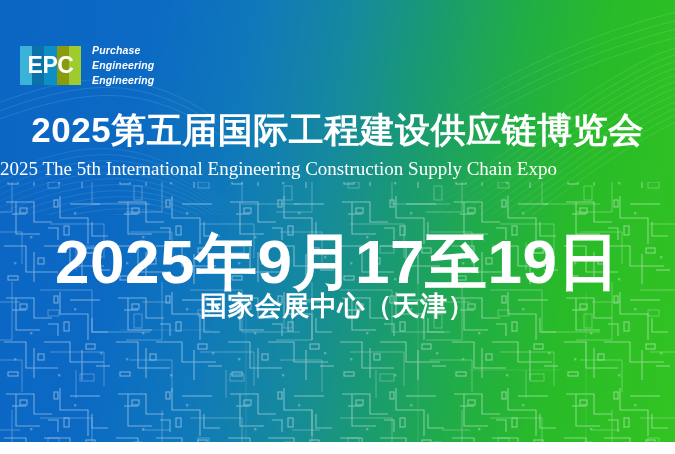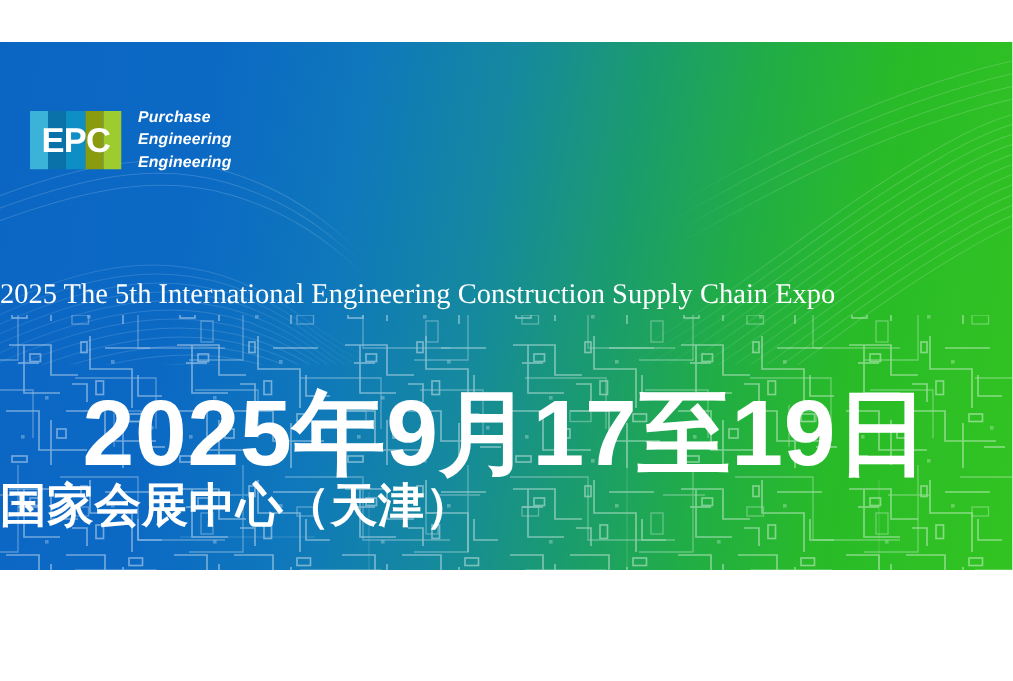--- a/index.html
+++ b/index.html
@@ -3,33 +3,32 @@
 <meta charset="utf-8">
 <style>
   html, body {
     margin: 0;
     padding: 0;
     background: #ffffff;
   }
   #banner {
     position: relative;
     width: 675px;
-    height: 352px;
+    height: 442px;
     overflow: hidden;
     font-family: "Liberation Sans", "DejaVu Sans", sans-serif;
     background: linear-gradient(100deg,
         #0b66c3 0%,
         #0b69c4 20%,
         #0f78bb 34%,
         #15899f 47%,
         #1a9a72 58%,
         #21ad46 70%,
         #29bb28 82%,
         #32c421 100%);
-    margin-top: 28px;
   }
 
   
   .bg-layer {
     position: absolute;
     left: 0; top: 0;
     width: 675px;
     height: 454px;
     pointer-events: none;
   }
@@ -116,22 +115,23 @@
     font-weight: bold;
     letter-spacing: 0.5px;
     line-height: 1.22;
     white-space: nowrap;
   }
   .venue-line {
     position: absolute;
     left: 0;
     top: 290px;
     width: 675px;
-    color: #ffffff;
-    font-size: 31px;
+    text-align: center;
+    color: #ffffff;
+    font-size: 27px;
     font-weight: bold;
     letter-spacing: 0.5px;
     line-height: 1.25;
     white-space: nowrap;
   }
 </style>
 </head>
 <body>
 
 <div id="banner">
@@ -248,18 +248,19 @@
       <div class="stripe" style="width:12px;background:#9ecb2e;"></div>
       <div class="epc-text">EPC</div>
     </div>
     <div class="logo-tagline">
       <div>Purchase</div>
       <div>Engineering</div>
       <div>Engineering</div>
     </div>
   </div>
 
+  <div class="headline-cn">2025第五届国际工程建设供应链博览会</div>
   <div class="headline-en">2025 The 5th International Engineering Construction Supply Chain Expo</div>
 
   <div class="date-line">2025年9月17至19日</div>
   <div class="venue-line">国家会展中心（天津）</div>
 
 </div>
 
 </body></html>

